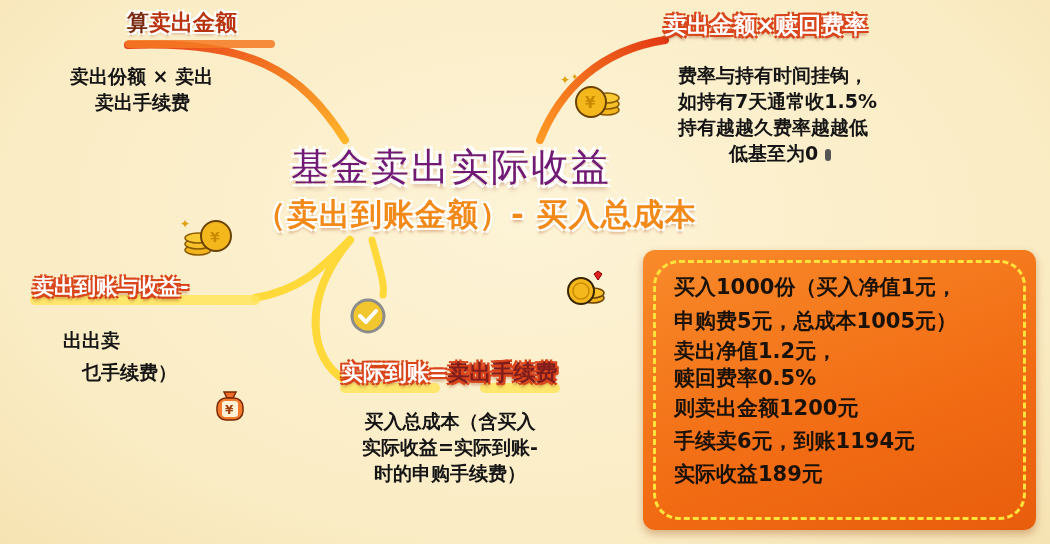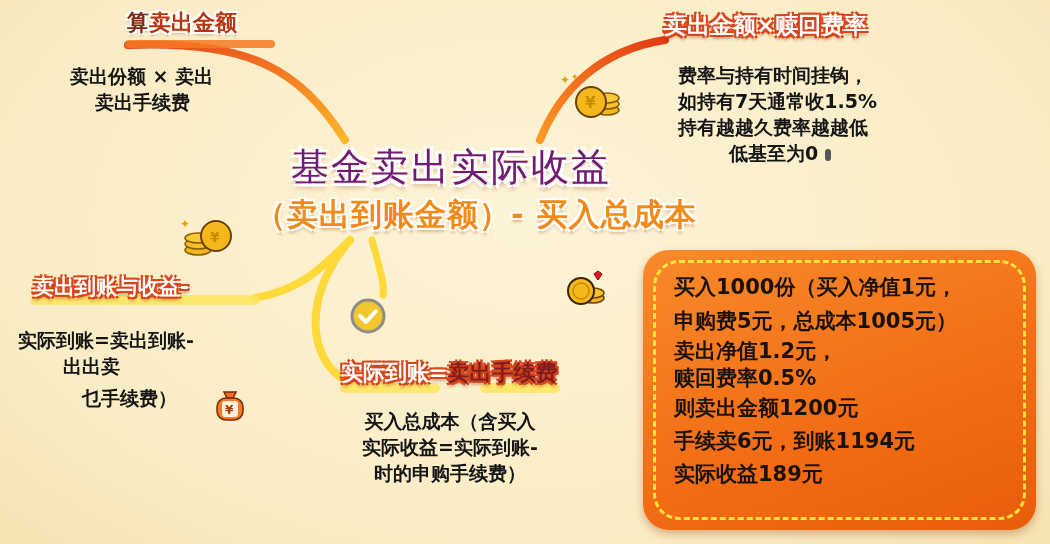--- a/index.html
+++ b/index.html
@@ -27,21 +27,21 @@
     font-weight:normal; font-size:38px; color:#701a75; letter-spacing:2px; white-space:nowrap;
     text-shadow: 3px 3px 0 #fff, -3px -3px 0 #fff, 3px -3px 0 #fff, -3px 3px 0 #fff, 0 5px 4px rgba(120,30,0,.35);
   }
   .title-sub {
     font-weight:bold; font-size:31px; color:#f28a1a; letter-spacing:1px; white-space:nowrap;
     text-shadow: 2px 2px 0 #fff, -2px -2px 0 #fff, 2px -2px 0 #fff, -2px 2px 0 #fff, 0 4px 3px rgba(160,60,0,.35);
   }
   .example-box {
     position:absolute; left:643px; top:250px; width:393px; height:280px;
     background: linear-gradient(160deg, #f88a2a 0%, #f26c14 60%, #e85d0c 100%);
-    border-radius:26px; box-shadow: 0 4px 8px rgba(150,60,0,.35);
+    border-radius:12px; box-shadow: 0 4px 8px rgba(150,60,0,.35);
   }
   .example-box .dash {
     position:absolute; left:10px; top:10px; right:10px; bottom:10px;
     border:3px dashed #ffe23a; border-radius:26px;
   }
   .example-box .lines { position:absolute; left:31px; top:20px; }
   .example-box .line { font-weight:bold; font-size:21px; color:#1a1208; white-space:nowrap; }
   .icon { position:absolute; }
 </style>
 </head>
@@ -85,21 +85,20 @@
   <div>持有越越久费率越越低</div>
   <div style="padding-left:51px;"><span>低基至为0</span> <span style="display:inline-block;width:6px;height:12px;border-radius:3px;background:#555;vertical-align:middle;"></span></div>
 </div>
 
 <div class="abs title-main" style="left:291px; top:142px;">基金卖出实际收益</div>
 <div class="abs title-sub" style="left:255px; top:194px;">（卖出到账金额）- 买入总成本</div>
 
 <div class="hl-bar" style="left:30px; top:295px; width:230px;"></div>
 <div class="abs label-orange white-fill" style="left:33px; top:273px; font-size:21px;">卖出到账与收益-</div>
 <div class="abs body-text" style="left:18px; top:327px;">
-  <div>实际到账=卖出到账-</div>
   <div style="padding-left:45px;">出出卖</div>
   <div style="padding-left:64px; margin-top:6px;">乜手续费）</div>
 </div>
 
 <div class="hl-bar" style="left:340px; top:383px; width:100px;"></div>
 <div class="hl-bar" style="left:480px; top:383px; width:80px;"></div>
 <div class="abs label-orange white-fill" style="left:341px; top:358px; font-size:22px;">
   <span>实际到账</span><span>=</span><span class="cream">卖出手续费</span>
 </div>
 <div class="abs body-text" style="left:362px; top:408px; text-align:center;">

